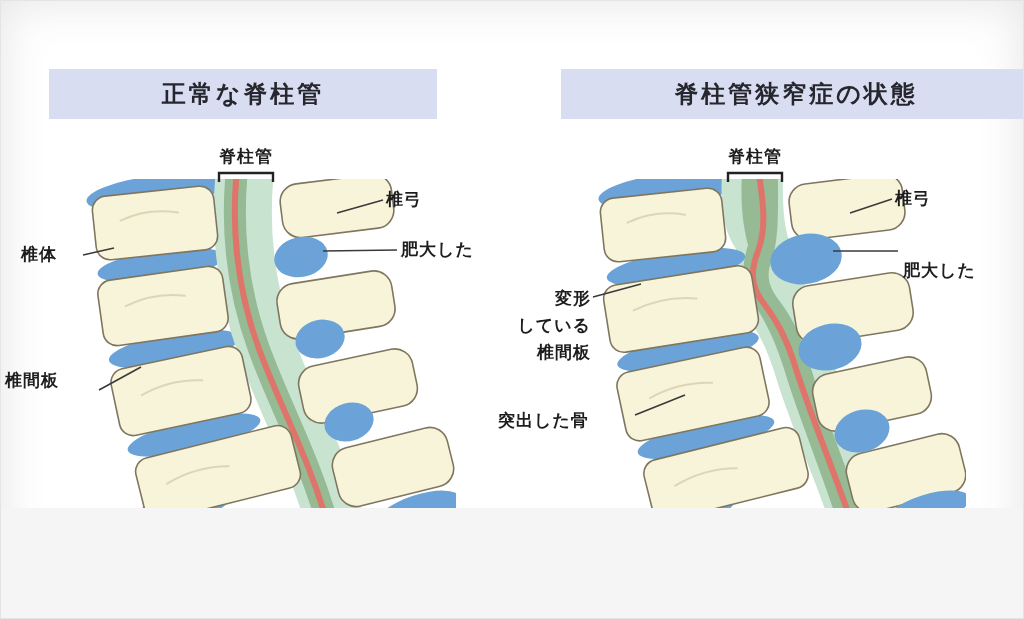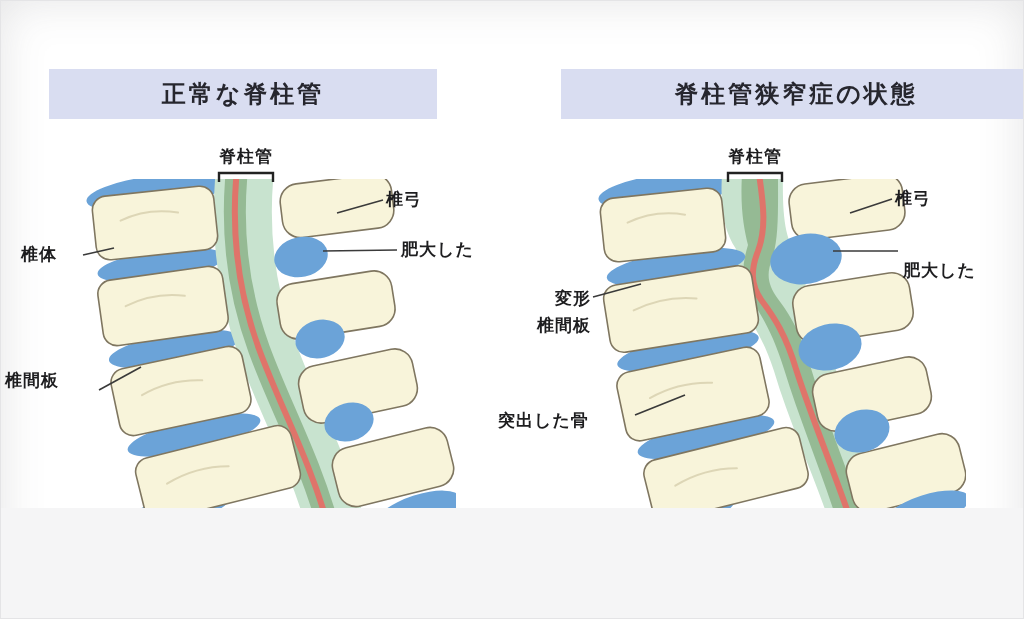--- a/index.html
+++ b/index.html
@@ -166,17 +166,18 @@
   <div class="lbl" style="left:4px;top:366px;">椎間板</div>
   <div class="lbl" style="left:385px;top:185px;">椎弓</div>
   <div class="lbl" style="left:400px;top:235px;">肥大した</div>
 
   <div class="lbl" style="left:894px;top:184px;">椎弓</div>
   <div class="lbl" style="left:902px;top:231px;margin-top:25px;">
     <div>肥大した</div>
   </div>
   <div class="lbl rt" style="left:478px;top:284px;width:112px;">
     <div>変形</div>
+    <div>している</div>
     <div>椎間板</div>
   </div>
   <div class="lbl" style="left:497px;top:406px;">突出した骨</div>
 
 </div>
 
 </body></html>

